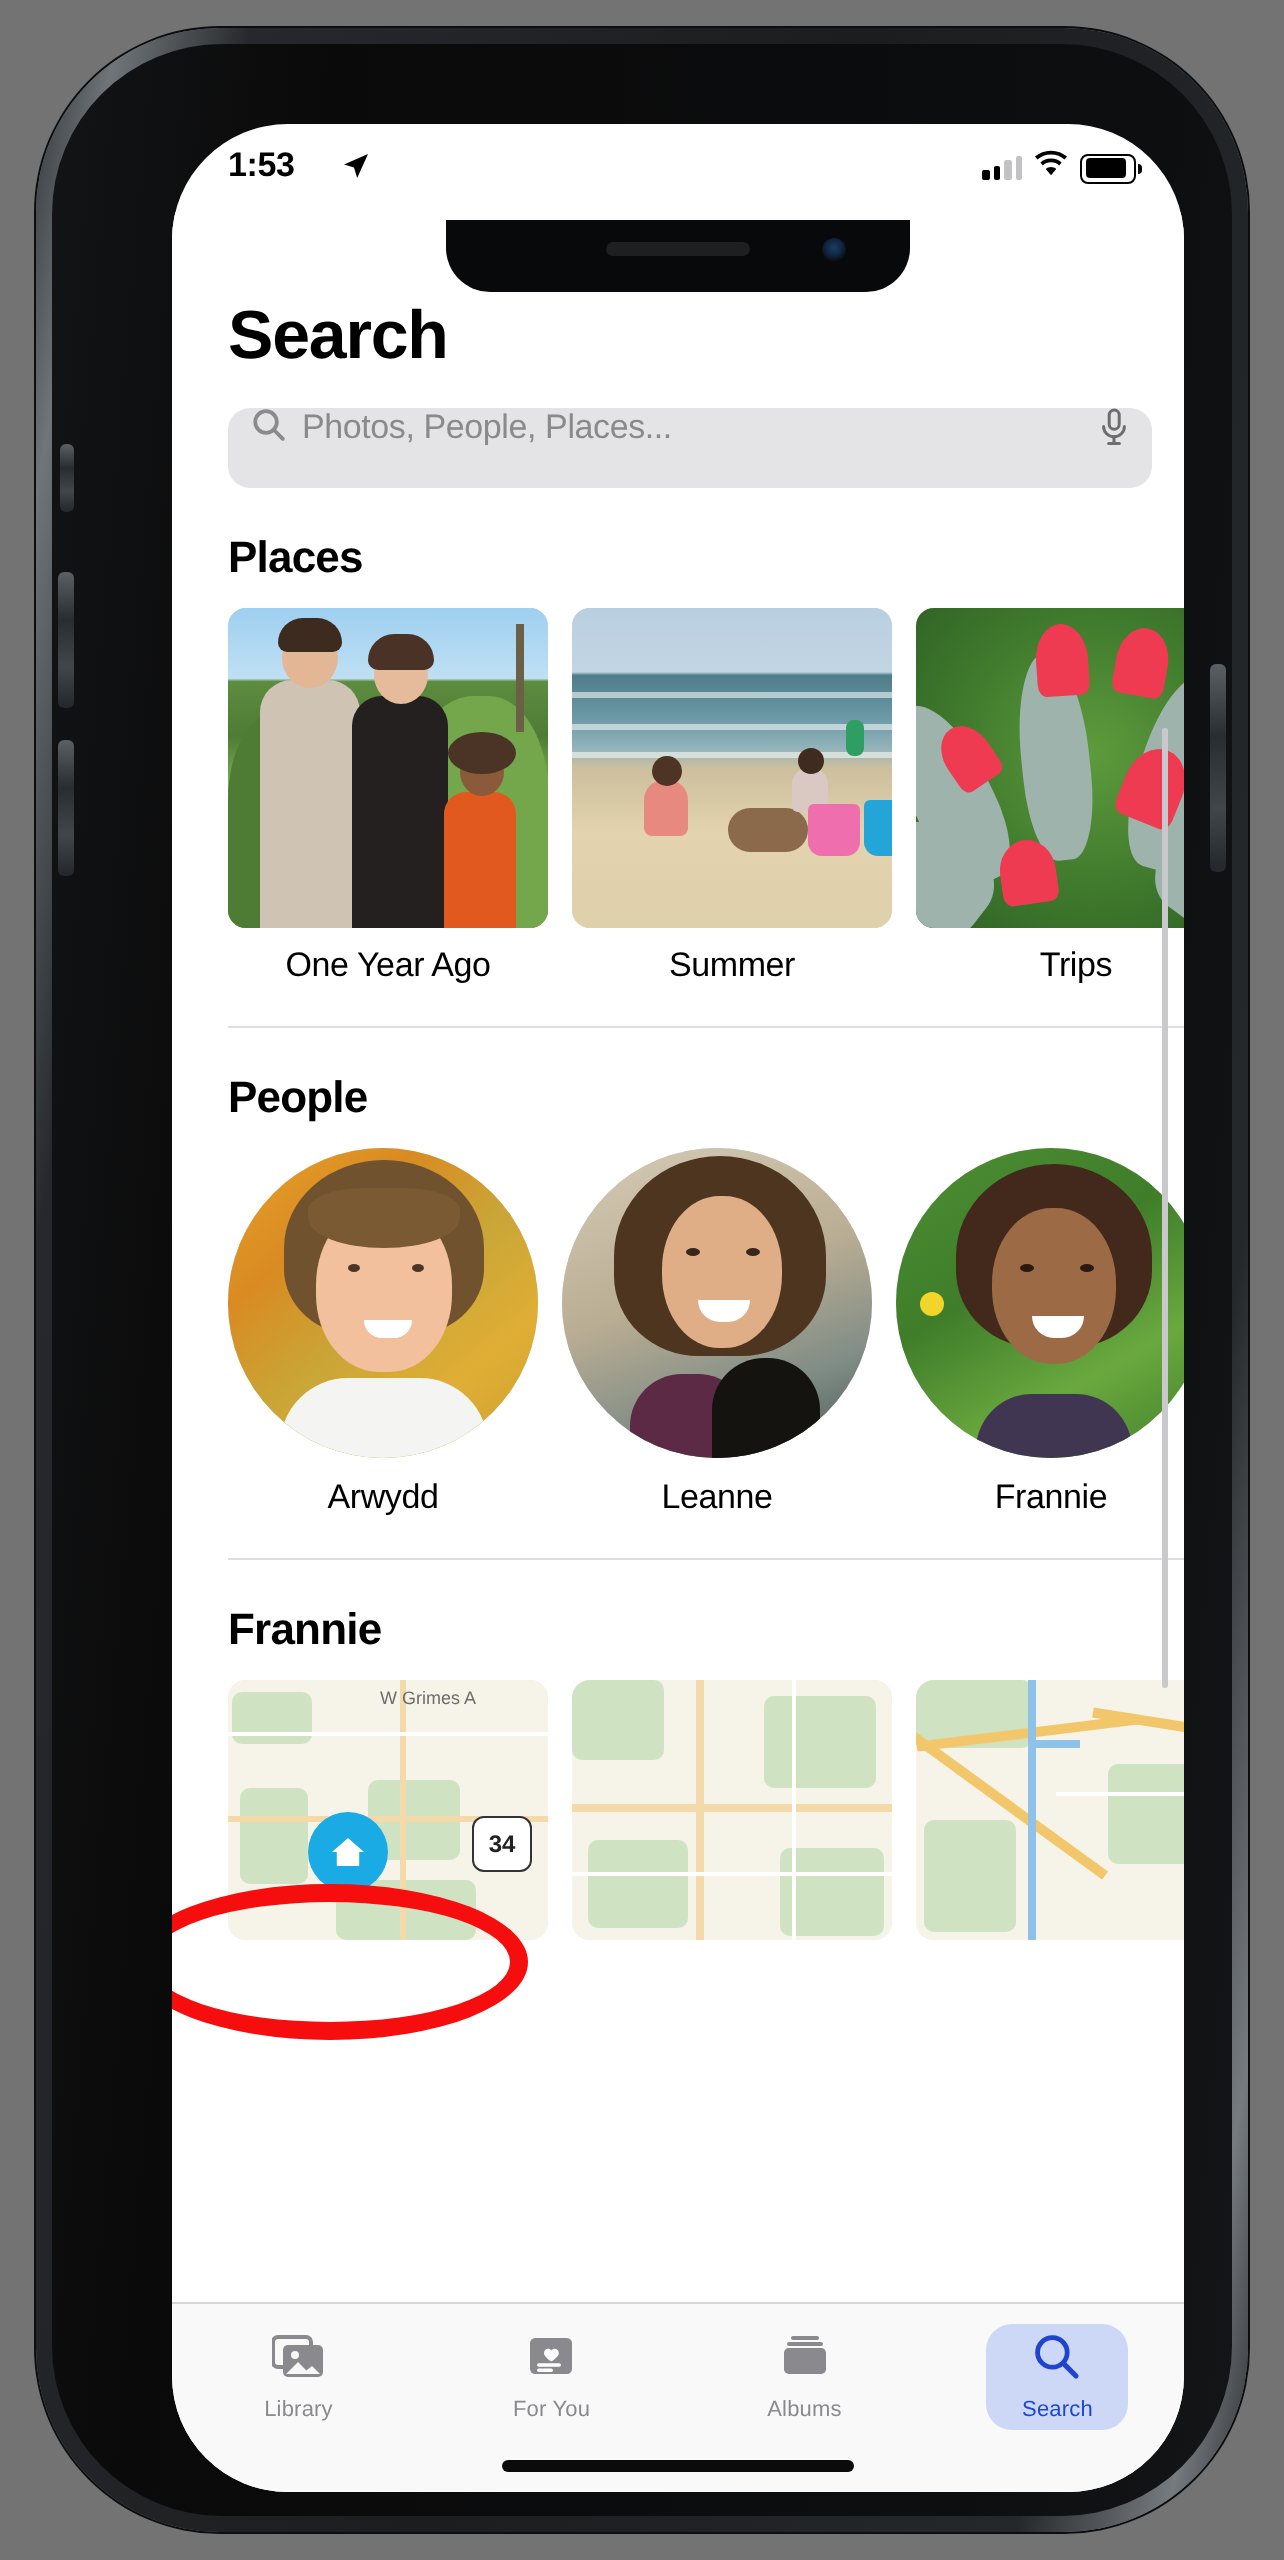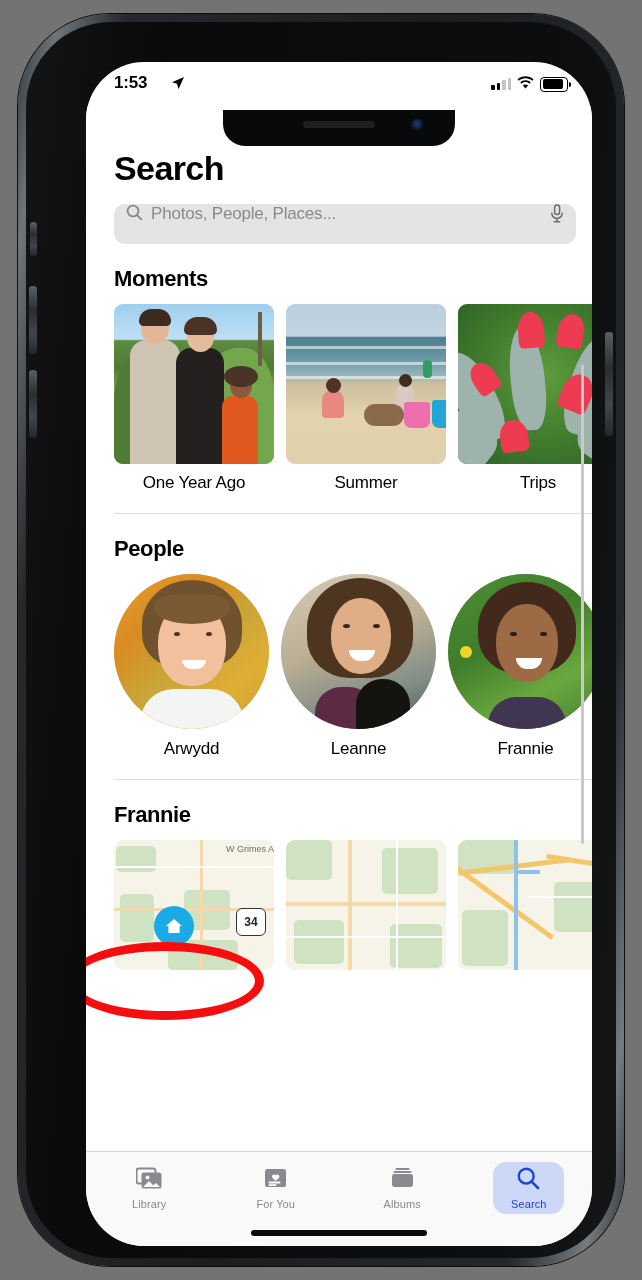--- a/index.html
+++ b/index.html
@@ -235,21 +235,21 @@
           <span>
             <svg width="14" height="19" viewBox="0 0 14 19">
               <rect x="4.6" y="1" width="5" height="9.6" rx="2.5" fill="none" stroke="#6d6d70" stroke-width="1.5"></rect>
               <path d="M1.8 9.2a5.2 5.2 0 0 0 10.4 0" fill="none" stroke="#6d6d70" stroke-width="1.5" stroke-linecap="round"></path>
               <path d="M7 14.4V17.4M4.3 17.7h5.4" stroke="#6d6d70" stroke-width="1.5" stroke-linecap="round"></path>
             </svg>
           </span>
         </div>
 
         <div class="section">
-          <div class="sec-head">Moments</div>
+          <div class="sec-head">Places</div>
           <div class="row">
             <div class="tile">
               <div class="thumb">
                 <div class="ph-family">
                     <span class="bushL"></span>
                     <span class="bushR"></span>
                     <span class="tree"></span>
                   <span class="p1">
                       <h></h>
                     </span>
@@ -358,21 +358,21 @@
           <div class="map-row">
             <div class="maptile">
               <div class="mapbg"></div>
               <div class="mgreen" style="left:2px;top:6px;width:40px;height:26px"></div>
               <div class="mgreen" style="left:6px;top:54px;width:34px;height:48px"></div>
               <div class="mgreen" style="left:70px;top:50px;width:46px;height:40px"></div>
               <div class="mgreen" style="left:54px;top:100px;width:70px;height:30px"></div>
               <div class="mroadO" style="left:0;top:68px;width:160px;height:3px"></div>
               <div class="mroadO" style="left:86px;top:0;width:3px;height:130px"></div>
               <div class="mroadW" style="left:0;top:26px;width:160px;height:2px"></div>
-              <div class="mlabel" style="left:76px;top:4px;margin-left:36px;">W Grimes A</div>
+              <div class="mlabel" style="left:76px;top:4px;">W Grimes A</div>
               <div class="homepin" style="left:40px;top:66px;">
                 <svg width="22" height="22" viewBox="0 0 22 22">
                     <path d="M11 4l8 7h-2.4v7H5.4v-7H3z" fill="#fff"></path>
                   </svg>
               </div>
               <div class="shield" style="left:122px;top:68px;">34</div>
             </div>
             <div class="maptile">
               <div class="mapbg"></div>
               <div class="mgreen" style="left:0;top:0;width:46px;height:40px"></div>

